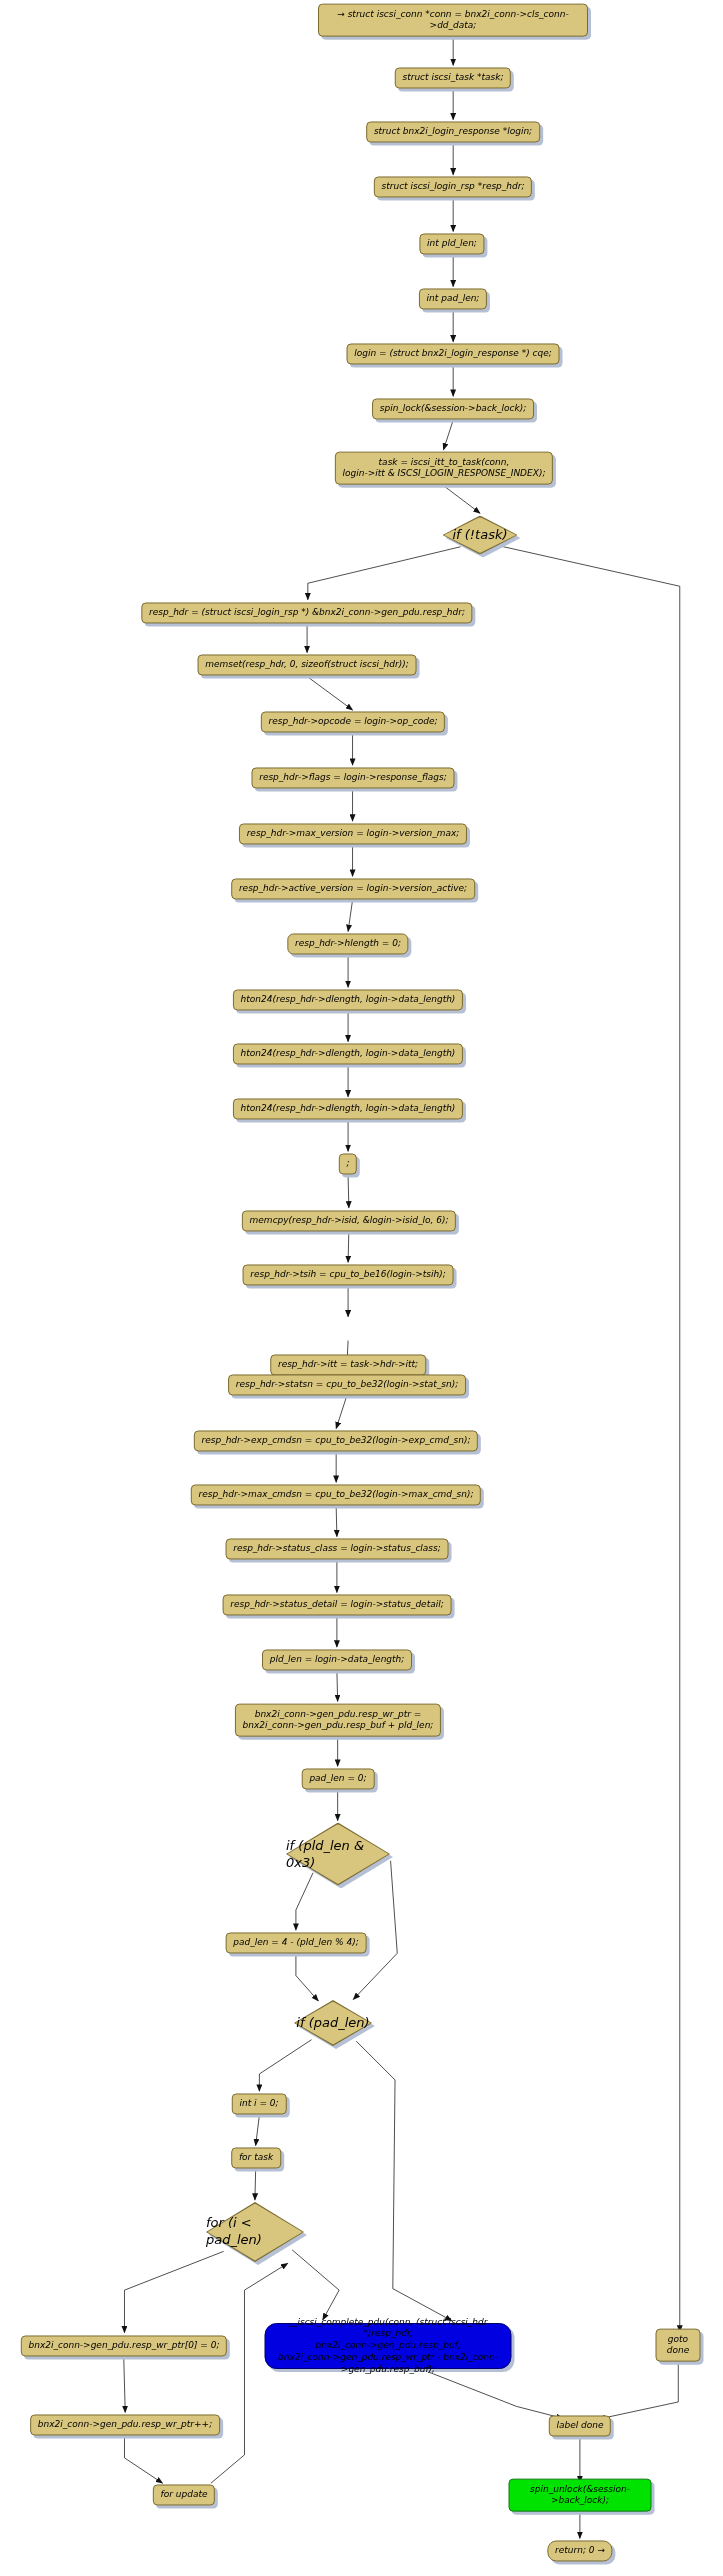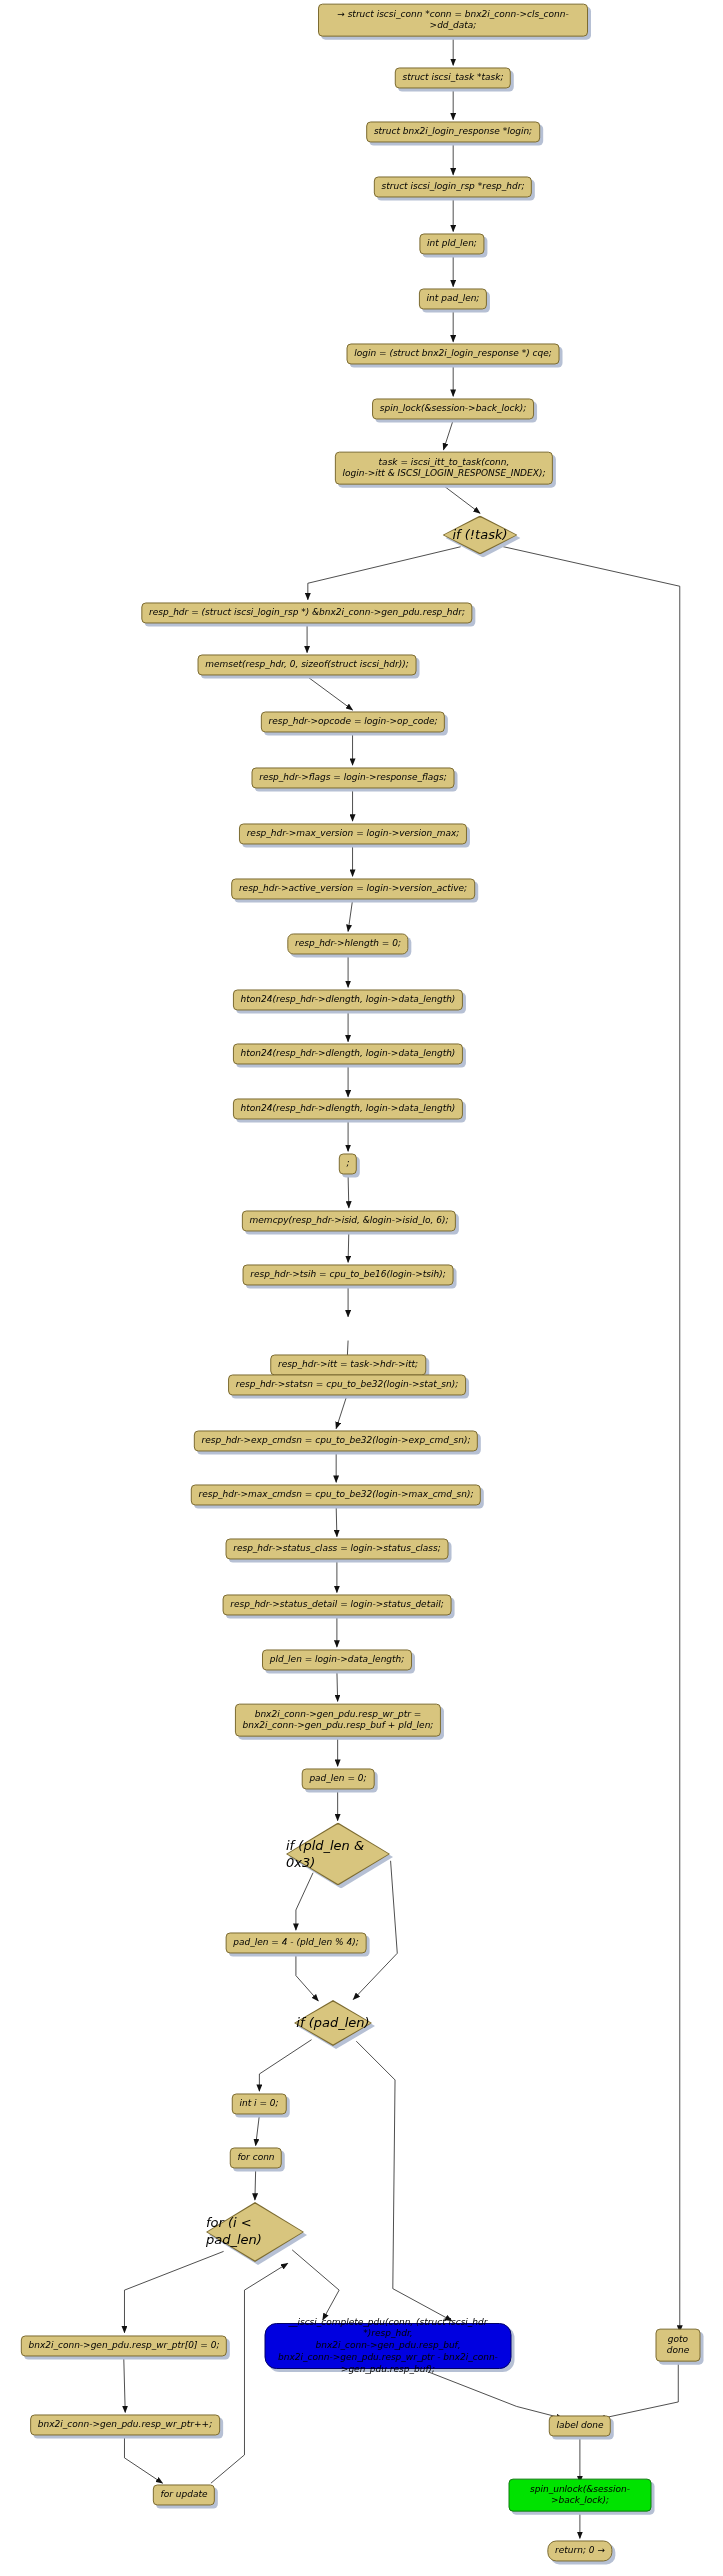--- a/index.html
+++ b/index.html
@@ -127,21 +127,21 @@
       <div class="node box" style="left: 337px; top: 1549px;"><span>resp_hdr-&gt;status_class = login-&gt;status_class;</span></div>
       <div class="node box" style="left: 337px; top: 1605px;"><span>resp_hdr-&gt;status_detail = login-&gt;status_detail;</span></div>
       <div class="node box" style="left: 337px; top: 1660px;"><span>pld_len = login-&gt;data_length;</span></div>
       <div class="node box" style="left: 338px; top: 1720px;"><span>bnx2i_conn-&gt;gen_pdu.resp_wr_ptr =
 bnx2i_conn-&gt;gen_pdu.resp_buf + pld_len;</span></div>
       <div class="node box" style="left: 338px; top: 1779px;"><span>pad_len = 0;</span></div>
       <div class="node diamond" style="left: 338px; top: 1854px; width: 104px; height: 63px;"><div class="d-shadow"></div><div class="d-border"></div><div class="d-fill"></div><span class="dlabel">if (pld_len &amp; 0x3)</span></div>
       <div class="node box" style="left: 296px; top: 1943px;"><span>pad_len = 4 - (pld_len % 4);</span></div>
       <div class="node diamond" style="left: 333px; top: 2023px; width: 78px; height: 46px;"><div class="d-shadow"></div><div class="d-border"></div><div class="d-fill"></div><span class="dlabel">if (pad_len)</span></div>
       <div class="node box" style="left: 259px; top: 2104px;"><span>int i = 0;</span></div>
-      <div class="node box" style="left: 256px; top: 2158px;"><span>for conn</span></div>
+      <div class="node box" style="left: 256px; top: 2158px;"><span>for task</span></div>
       <div class="node diamond" style="left: 255px; top: 2232px; width: 98px; height: 60px;"><div class="d-shadow"></div><div class="d-border"></div><div class="d-fill"></div><span class="dlabel">for (i &lt; pad_len)</span></div>
       <div class="node box" style="left: 124px; top: 2346px;"><span>bnx2i_conn-&gt;gen_pdu.resp_wr_ptr[0] = 0;</span></div>
       <div class="node box" style="left: 125px; top: 2425px;"><span>bnx2i_conn-&gt;gen_pdu.resp_wr_ptr++;</span></div>
       <div class="node box" style="left: 184px; top: 2495px;"><span>for update</span></div>
       <div class="node box blue" style="left: 388px; top: 2346px; width: 247px; height: 46px; display: flex; align-items: center; justify-content: center; border-radius: 12px;"><span>__iscsi_complete_pdu(conn, (struct iscsi_hdr *)resp_hdr,
 bnx2i_conn-&gt;gen_pdu.resp_buf,
 bnx2i_conn-&gt;gen_pdu.resp_wr_ptr - bnx2i_conn-&gt;gen_pdu.resp_buf);</span></div>
       <div class="node box" style="left: 678px; top: 2345px;"><span>goto done</span></div>
       <div class="node box" style="left: 580px; top: 2426px;"><span>label done</span></div>
       <div class="node box green" style="left: 580px; top: 2495px;"><span>spin_unlock(&amp;session-&gt;back_lock);</span></div>

